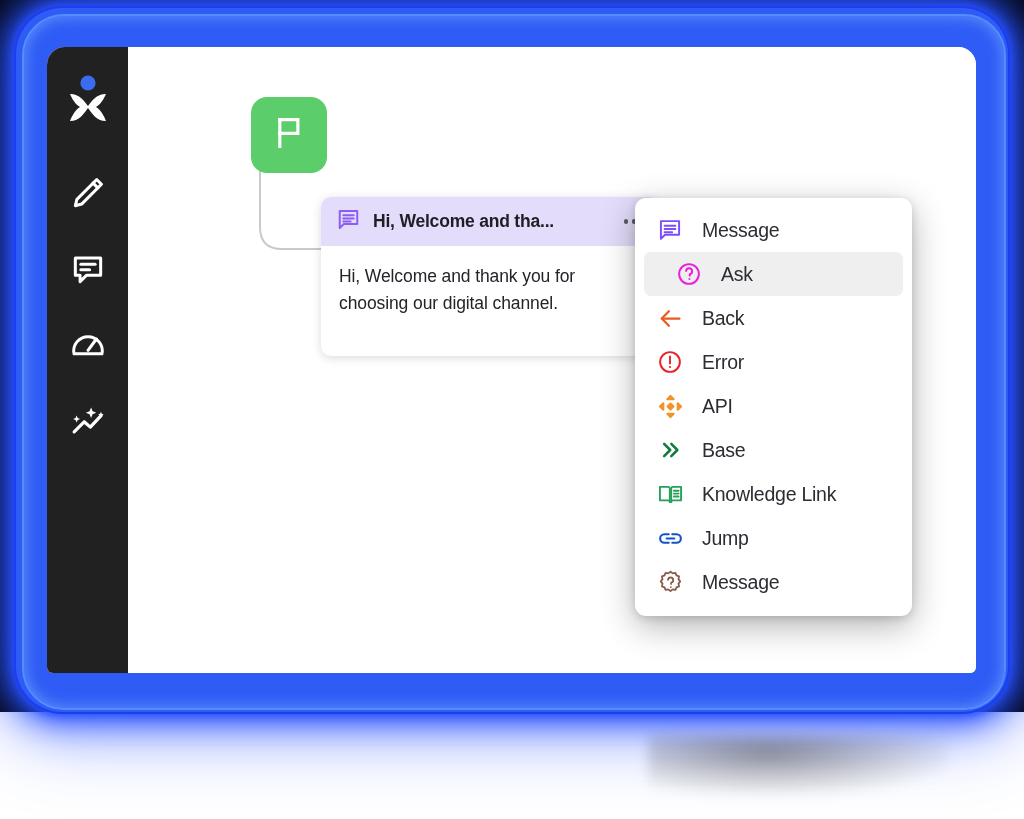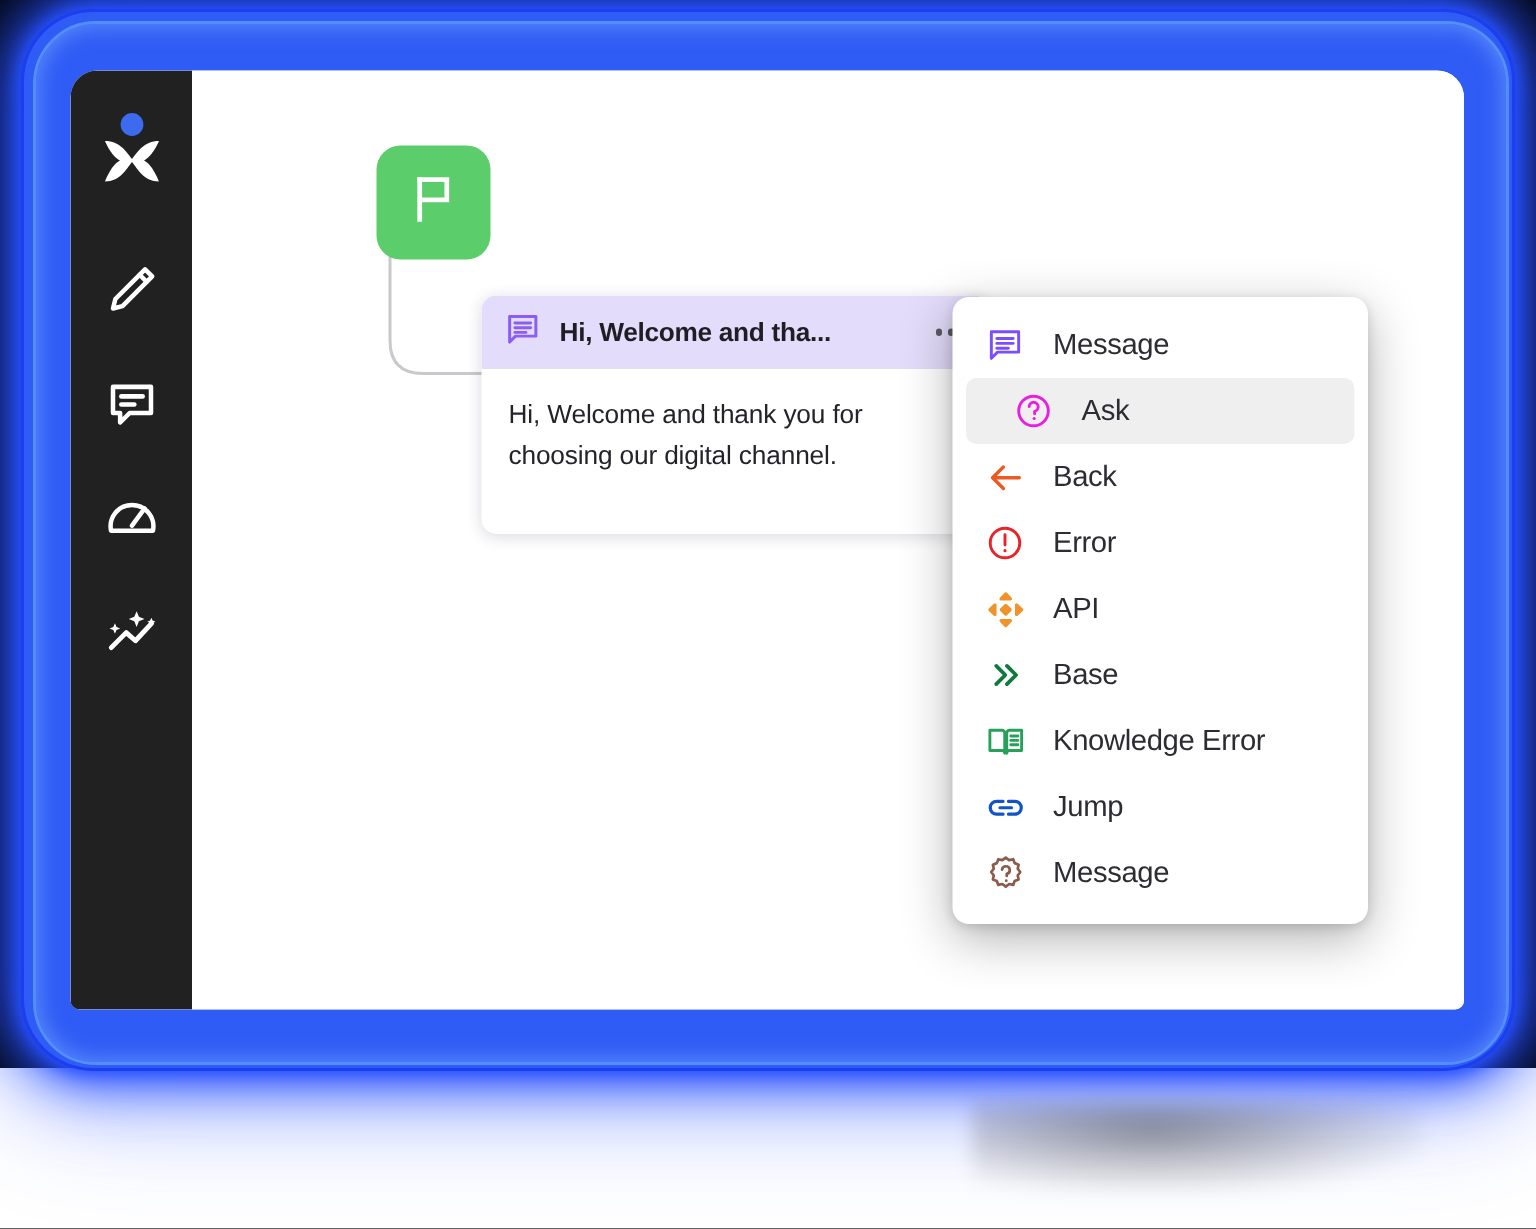--- a/index.html
+++ b/index.html
@@ -417,21 +417,21 @@
     <div class="menu-item">
       <span class="menu-icon">
         <svg width="27" height="27" viewBox="0 0 24 24" fill="none" stroke="#27a05a" stroke-width="1.7" stroke-linecap="round" stroke-linejoin="round">
           <path d="M2.6 5.2 h7.2 a1.6 1.6 0 0 1 1.6 1.6 v12 a1.6 1.6 0 0 0 -1.6 -1.6 H2.6 Z"></path>
           <path d="M21.4 5.2 h-7.2 a1.6 1.6 0 0 0 -1.6 1.6 v12 a1.6 1.6 0 0 1 1.6 -1.6 h7.2 Z"></path>
           <path d="M15 8.6 h4.2"></path>
             <path d="M15 11.2 h4.2"></path>
             <path d="M15 13.8 h4.2"></path>
         </svg>
       </span>
-      <span class="menu-label">Knowledge Error</span>
+      <span class="menu-label">Knowledge Link</span>
     </div>
 
 
     <div class="menu-item">
       <span class="menu-icon">
         <svg width="27" height="27" viewBox="0 0 24 24" fill="none" stroke="#1253c8" stroke-width="1.9" stroke-linecap="round" stroke-linejoin="round">
           <path d="M10.4 8.2 H6.6 a3.8 3.8 0 0 0 0 7.6 h3.8"></path>
           <path d="M13.6 8.2 h3.8 a3.8 3.8 0 0 1 0 7.6 h-3.8"></path>
           <path d="M8.6 12 h6.8"></path>
         </svg>

